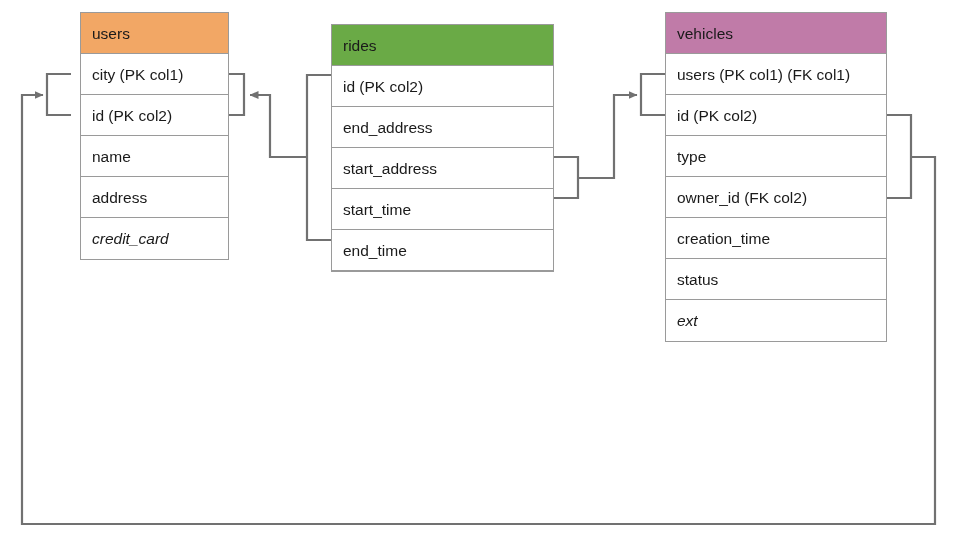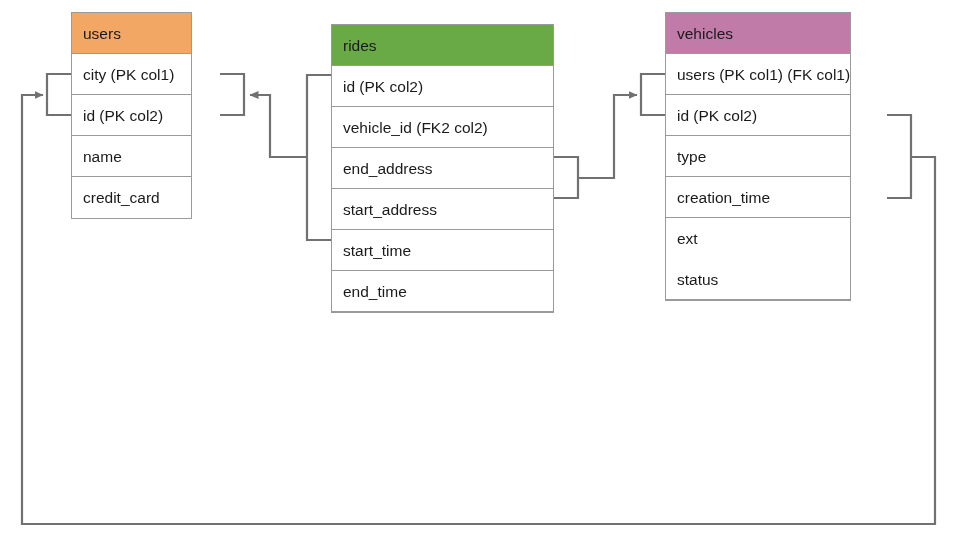--- a/index.html
+++ b/index.html
@@ -47,20 +47,21 @@
     padding: 0 0 8px 11px;
     font-size: 15.5px;
     color: #1a1a1a;
     border-bottom: 1px solid #9a9a9a;
     background: #ffffff;
     white-space: nowrap;
     overflow: hidden;
   }
   .entity-field.last {
     border-bottom: none;
+    font-style: italic;
   }
 </style>
 </head>
 <body>
 
 <div id="canvas">
 
   <svg id="connectors" viewBox="0 0 960 540" xmlns="http://www.w3.org/2000/svg">
     <defs>
       <marker id="arrowhead" markerWidth="9" markerHeight="8" refX="8.5" refY="4" orient="auto" markerUnits="userSpaceOnUse">
@@ -83,41 +84,42 @@
       <path d="M665,74 L641,74 L641,115 L665,115"></path>
 
       <path d="M887,115 L911,115 L911,198 L887,198"></path>
 
       <path d="M911,157 L935,157 L935,524 L22,524 L22,95 L43,95" marker-end="url(#arrowhead)"></path>
 
       <path d="M71,74 L47,74 L47,115 L71,115"></path>
     </g>
   </svg>
 
-  <div class="entity" id="entity-users" style="left: 71px; top: 12px; width: 121px;">
+  <div class="entity" id="entity-users" style="left: 80px; top: 12px; width: 149px;">
     <div class="entity-header" style="background: rgb(242, 167, 101);">users</div>
     <div class="entity-field">city (PK col1)</div>
     <div class="entity-field">id (PK col2)</div>
     <div class="entity-field">name</div>
+    <div class="entity-field">address</div>
     <div class="entity-field last">credit_card</div>
   </div>
 
   <div class="entity" id="entity-rides" style="left: 331px; top: 24px; width: 223px;">
     <div class="entity-header" style="background: rgb(106, 170, 70);">rides</div>
     <div class="entity-field">id (PK col2)</div>
-    <div class="entity-field">vehicle_id (FK2 col2)</div>
     <div class="entity-field">end_address</div>
     <div class="entity-field">start_address</div>
     <div class="entity-field">start_time</div>
     <div class="entity-field">end_time</div>
   </div>
 
-  <div class="entity" id="entity-vehicles" style="left: 665px; top: 12px; width: 186px;">
+  <div class="entity" id="entity-vehicles" style="left: 665px; top: 12px; width: 222px;">
     <div class="entity-header" style="background: rgb(192, 123, 168);">vehicles</div>
     <div class="entity-field">users (PK col1) (FK col1)</div>
     <div class="entity-field">id (PK col2)</div>
     <div class="entity-field">type</div>
+    <div class="entity-field">owner_id (FK col2)</div>
     <div class="entity-field">creation_time</div>
+    <div class="entity-field">status</div>
     <div class="entity-field last">ext</div>
-    <div class="entity-field">status</div>
   </div>
 
 </div>
 
 </body></html>

